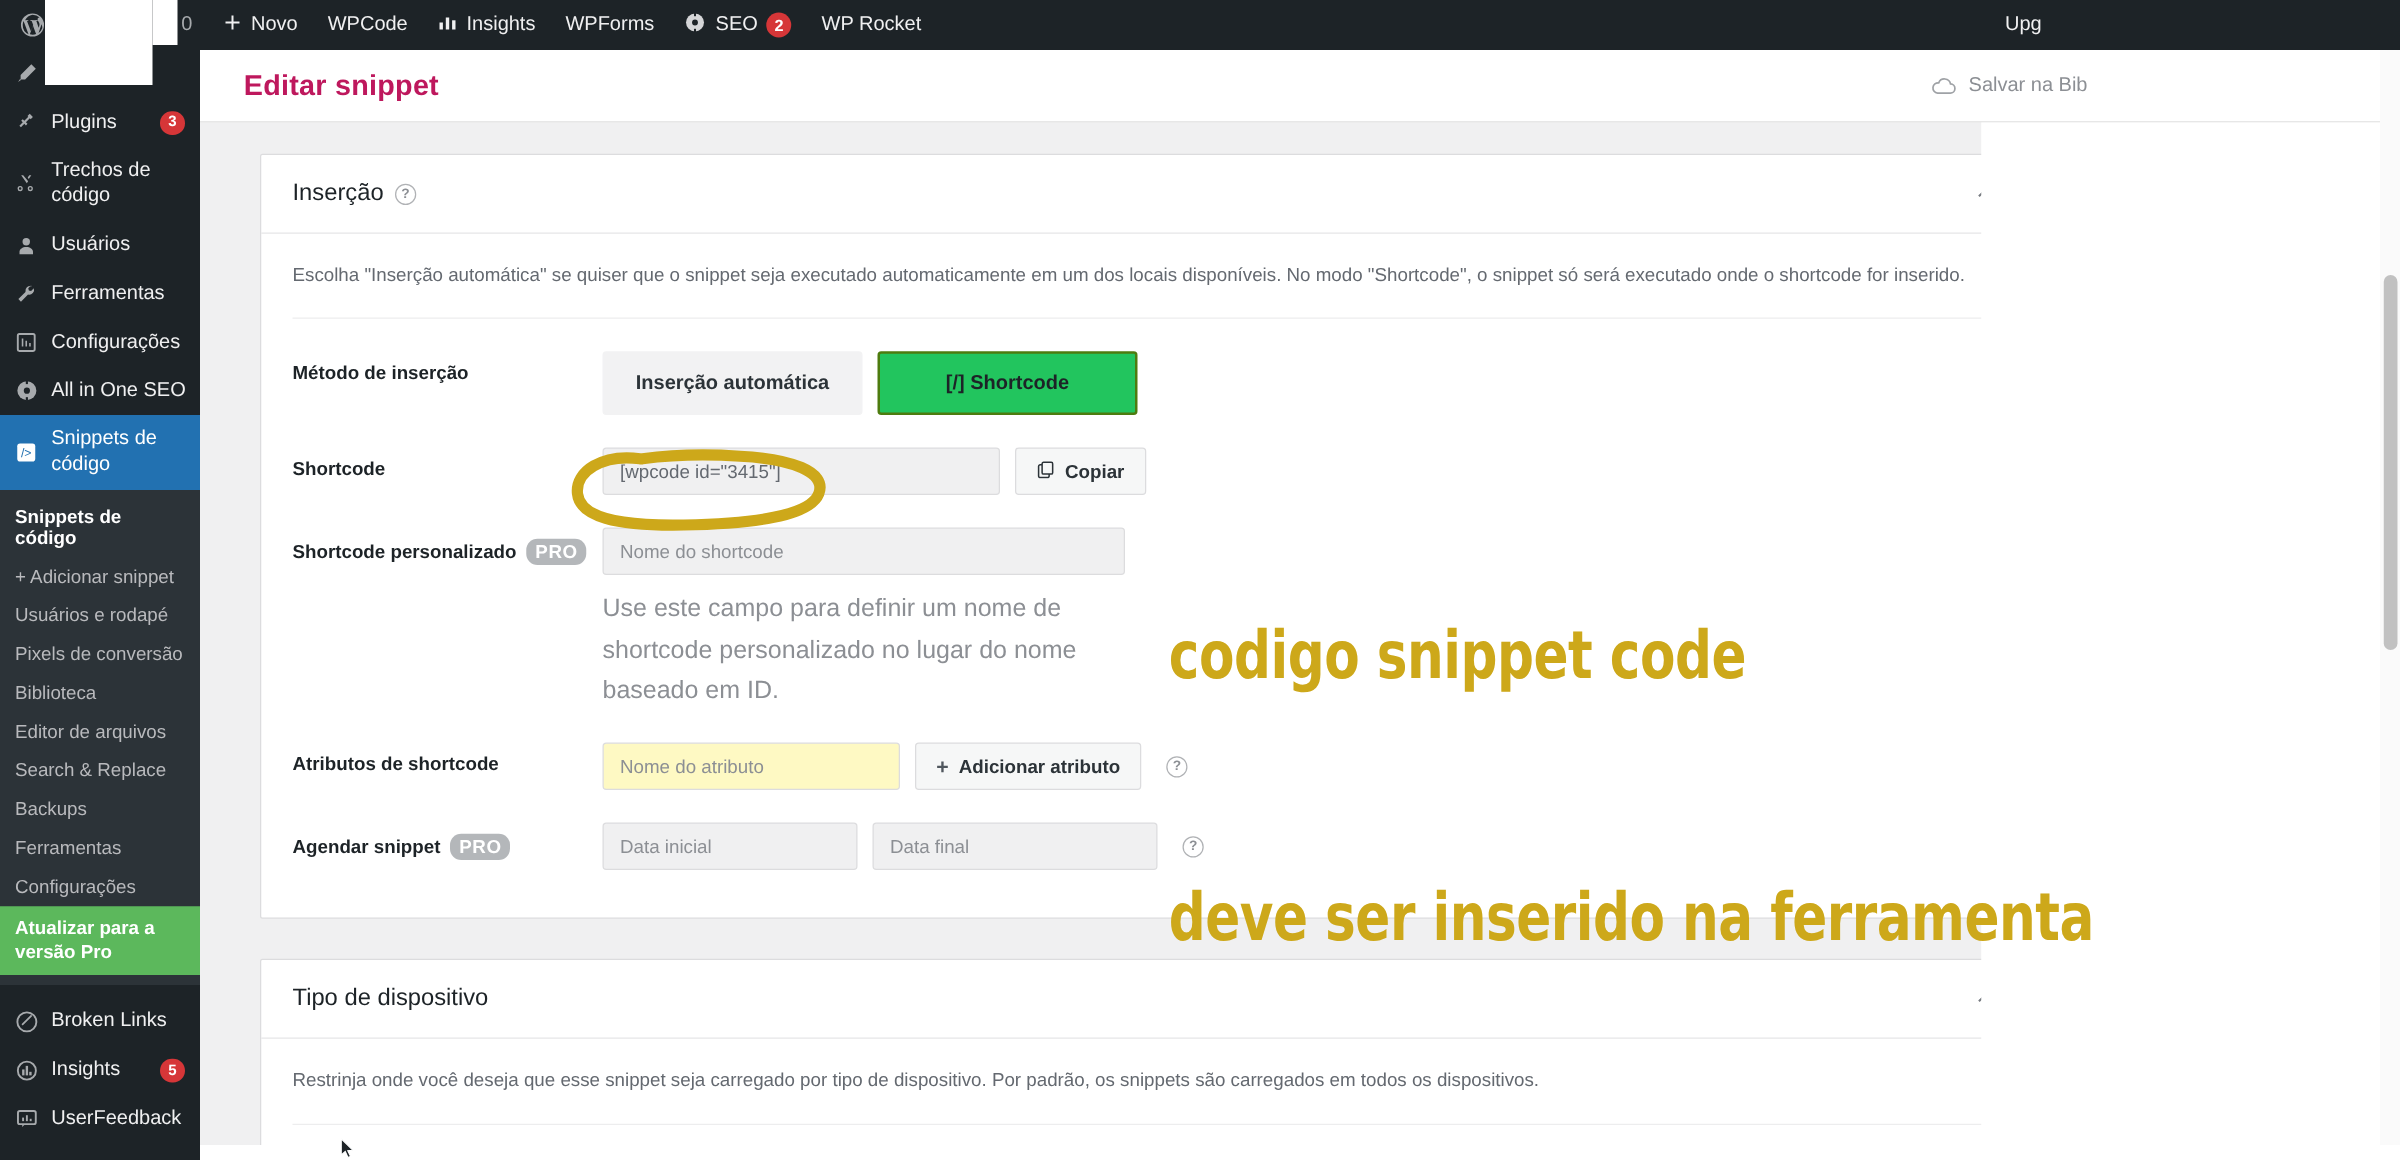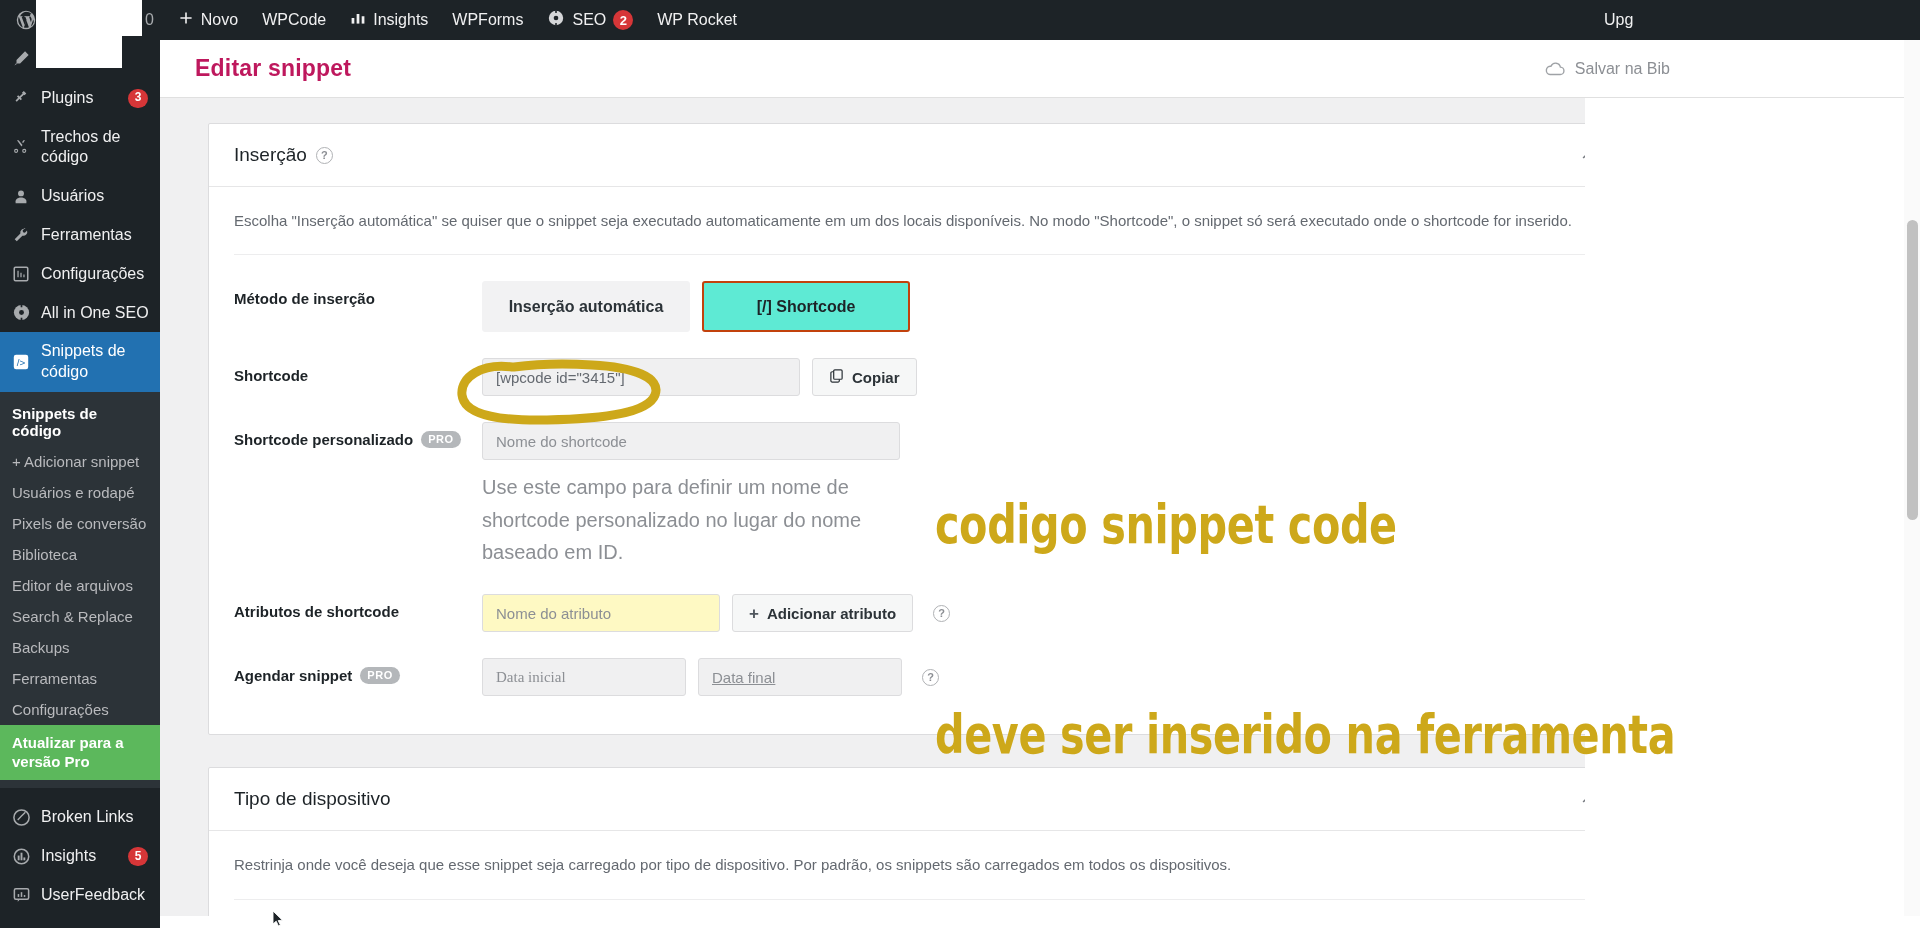--- a/index.html
+++ b/index.html
@@ -135,34 +135,34 @@
     padding: 26px 0 0 0;
   }
   .row-label {
     width: 248px; flex: 0 0 248px;
     font-size: 15px; color: #1d2327; font-weight: 600;
     padding-top: 9px; display: flex; align-items: center; gap: 8px;
   }
   .pro-badge {
     display: inline-flex; align-items: center; justify-content: center;
     background: #b4b7ba; color: #fff; border-radius: 9px;
-    font-size: 11px; font-weight: 700; letter-spacing: .5px;
+    font-size: 15px; font-weight: 700; letter-spacing: .5px;
     padding: 3px 7px; line-height: 1;
   }
   .row-field { flex: 1 1 auto; }
 
   .btn-group { display: flex; gap: 12px; }
   .seg-btn {
     min-width: 208px; height: 51px; border-radius: 3px;
     display: flex; align-items: center; justify-content: center;
     font-size: 16px; font-weight: 700; color: #2c3338;
     background: #f2f2f3; border: 1px solid #f2f2f3; cursor: pointer;
   }
   .seg-btn.active {
-    background: #5eead4; border: 2px solid #c2410c; color: #1d2327;
+    background: #22c55e; border: 2px solid #4d7c0f; color: #1d2327;
   }
 
   .inp {
     height: 38px; border: 1px solid #dcdcde; border-radius: 3px;
     background: #f0f0f1; color: #646970; font-size: 15px;
     padding: 0 13px; display: flex; align-items: center;
     font-family: "Liberation Sans", sans-serif;
   }
   .inp.white { background: #fef9c3; }
   .inp.placeholder { color: #8c8f94; }
@@ -533,22 +533,22 @@
             <span class="help-ico" style="margin-left:8px">?</span>
           </div>
         </div>
 
         <div class="row" style="padding-bottom:30px;">
           <div class="row-label">
             <span>Agendar snippet</span>
             <span class="pro-badge">PRO</span>
           </div>
           <div class="row-field flexrow">
-            <div class="inp placeholder" style="width:204px;font-family:Liberation Serif, serif;">Data inicial</div>
-            <div class="inp placeholder" style="width:204px;text-decoration:underline;">Data final</div>
+            <div class="inp placeholder" style="width:204px;">Data inicial</div>
+            <div class="inp placeholder" style="width:228px;">Data final</div>
             <span class="help-ico" style="margin-left:8px">?</span>
           </div>
         </div>
       </div>
     </div>
 
     <div class="card" style="margin-top:32px;margin-right:295px;">
       <div class="card-head">
         <div class="card-title">
           <span>Tipo de dispositivo</span>

